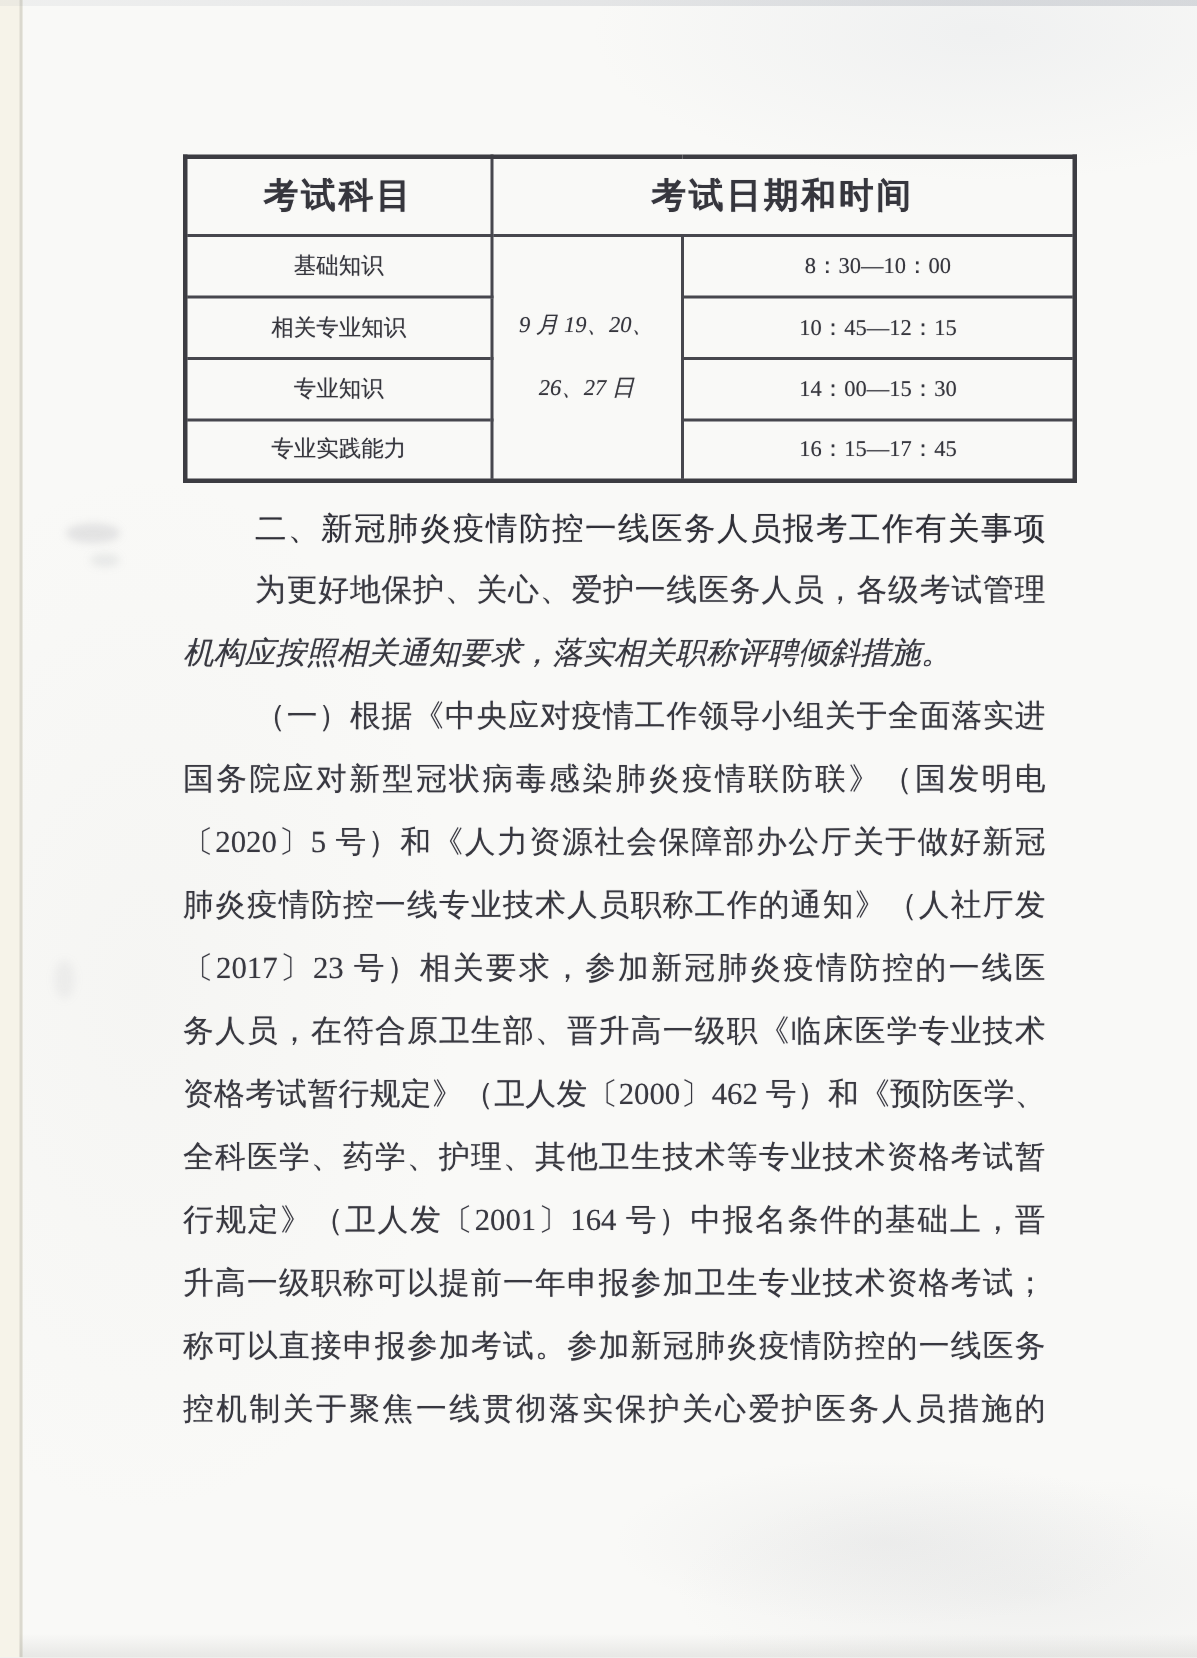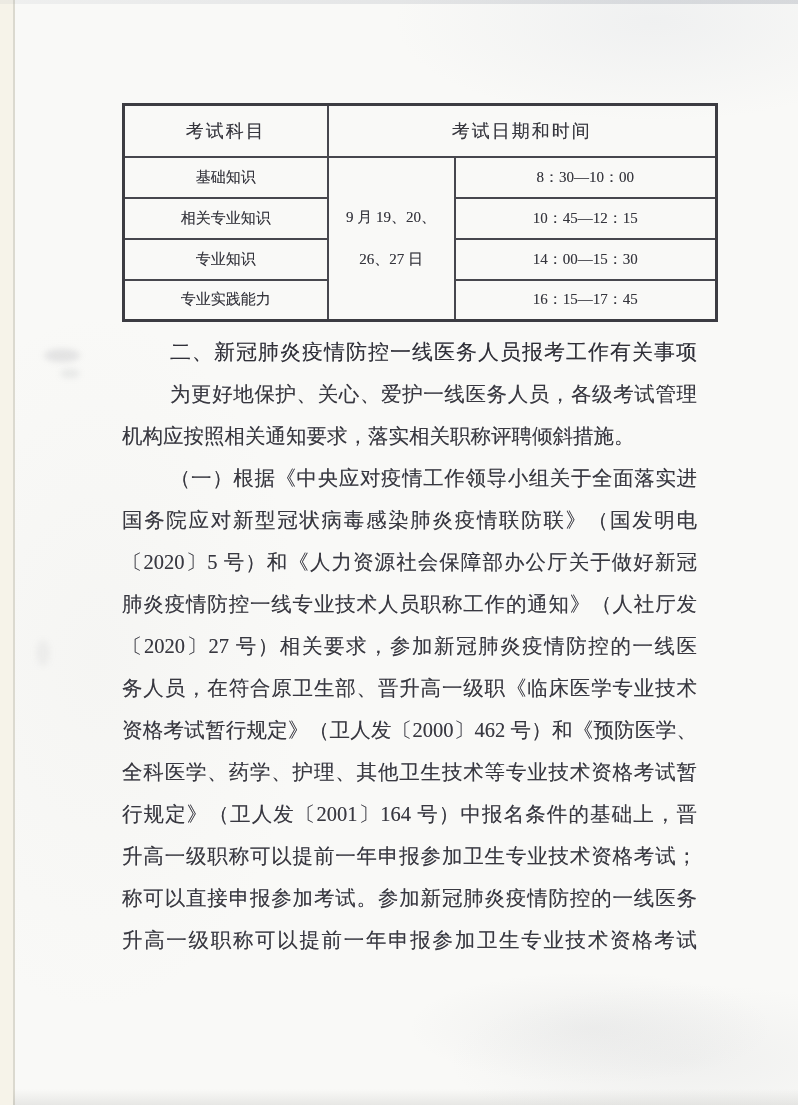--- a/index.html
+++ b/index.html
@@ -37,30 +37,30 @@
     border-collapse:collapse;table-layout:fixed;
     border:3px solid #3c3c42;
   }
   table.sched th,table.sched td{
     border:2px solid #47474e;
     padding:0;text-align:center;vertical-align:middle;
     font-size:15px;color:#36363d;
   }
   table.sched tr.hrow{height:52px;}
   table.sched tr.drow{height:41px;}
-  table.sched th{font-weight:normal;font-size:18px;letter-spacing:2px;}
-  td.date-cell{text-align:left;padding-left:6px;font-size:19.5px;}
+  table.sched th{font-weight:bold;font-size:23px;letter-spacing:2px;}
+  td.date-cell{text-align:left;padding-left:6px;font-size:19.5px;font-style:italic;}
   td.date-cell .dline{line-height:42px;white-space:nowrap;}
   td.time-cell{font-size:21px;}
 
   
   .textblock{position:absolute;left:122px;top:331px;width:575px;font-size:20.5px;}
   .tline{height:42px;line-height:42px;text-align:justify;text-align-last:justify;overflow:hidden;}
   .tline.indent{padding-left:48px;}
-  .tline.end{text-align-last:left;}
+  .tline.end{text-align-last:left;font-style:italic;}
   .heading{font-weight:normal;font-size:21px;color:#303038;}
 </style>
 </head>
 <body>
 
 <div class="page">
 
   <div class="edge-strip"></div>
   <div class="top-edge"></div>
   <div class="bottom-shade"></div>
@@ -108,24 +108,24 @@
     <div>
       <div class="tline indent">为更好地保护、关心、爱护一线医务人员，各级考试管理</div>
       <div class="tline end">机构应按照相关通知要求，落实相关职称评聘倾斜措施。</div>
     </div>
 
     <div>
       <div class="tline indent">（一）根据《中央应对疫情工作领导小组关于全面落实进</div>
       <div class="tline">国务院应对新型冠状病毒感染肺炎疫情联防联》（国发明电</div>
       <div class="tline">〔2020〕5 号）和《人力资源社会保障部办公厅关于做好新冠</div>
       <div class="tline">肺炎疫情防控一线专业技术人员职称工作的通知》（人社厅发</div>
-      <div class="tline">〔2020〕27 号）相关要求，参加新冠肺炎疫情防控的一线医</div>
+      <div class="tline">〔2017〕23 号）相关要求，参加新冠肺炎疫情防控的一线医</div>
       <div class="tline">务人员，在符合原卫生部、晋升高一级职《临床医学专业技术</div>
       <div class="tline">资格考试暂行规定》（卫人发〔2000〕462 号）和《预防医学、</div>
       <div class="tline">全科医学、药学、护理、其他卫生技术等专业技术资格考试暂</div>
       <div class="tline">行规定》（卫人发〔2001〕164 号）中报名条件的基础上，晋</div>
       <div class="tline">升高一级职称可以提前一年申报参加卫生专业技术资格考试；</div>
       <div class="tline">称可以直接申报参加考试。参加新冠肺炎疫情防控的一线医务</div>
-      <div class="tline">升高一级职称可以提前一年申报参加卫生专业技术资格考试</div>
+      <div class="tline">控机制关于聚焦一线贯彻落实保护关心爱护医务人员措施的</div>
     </div>
   </div>
 
 </div>
 
 </body></html>

